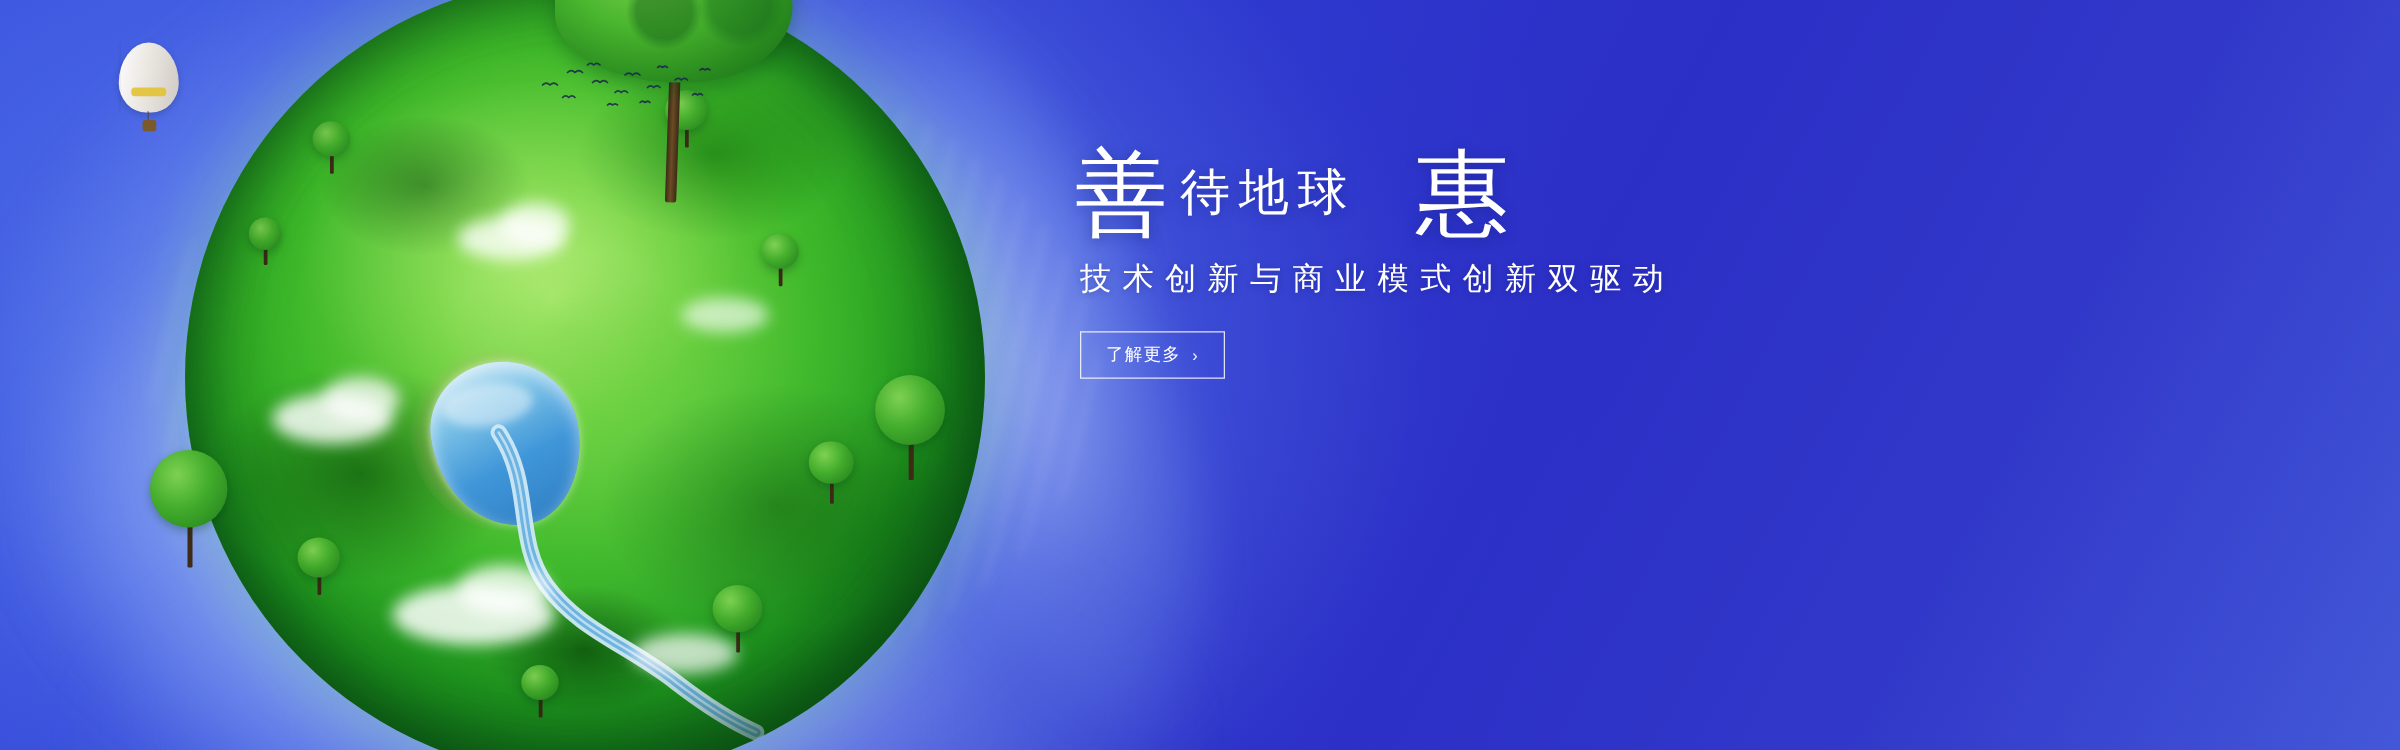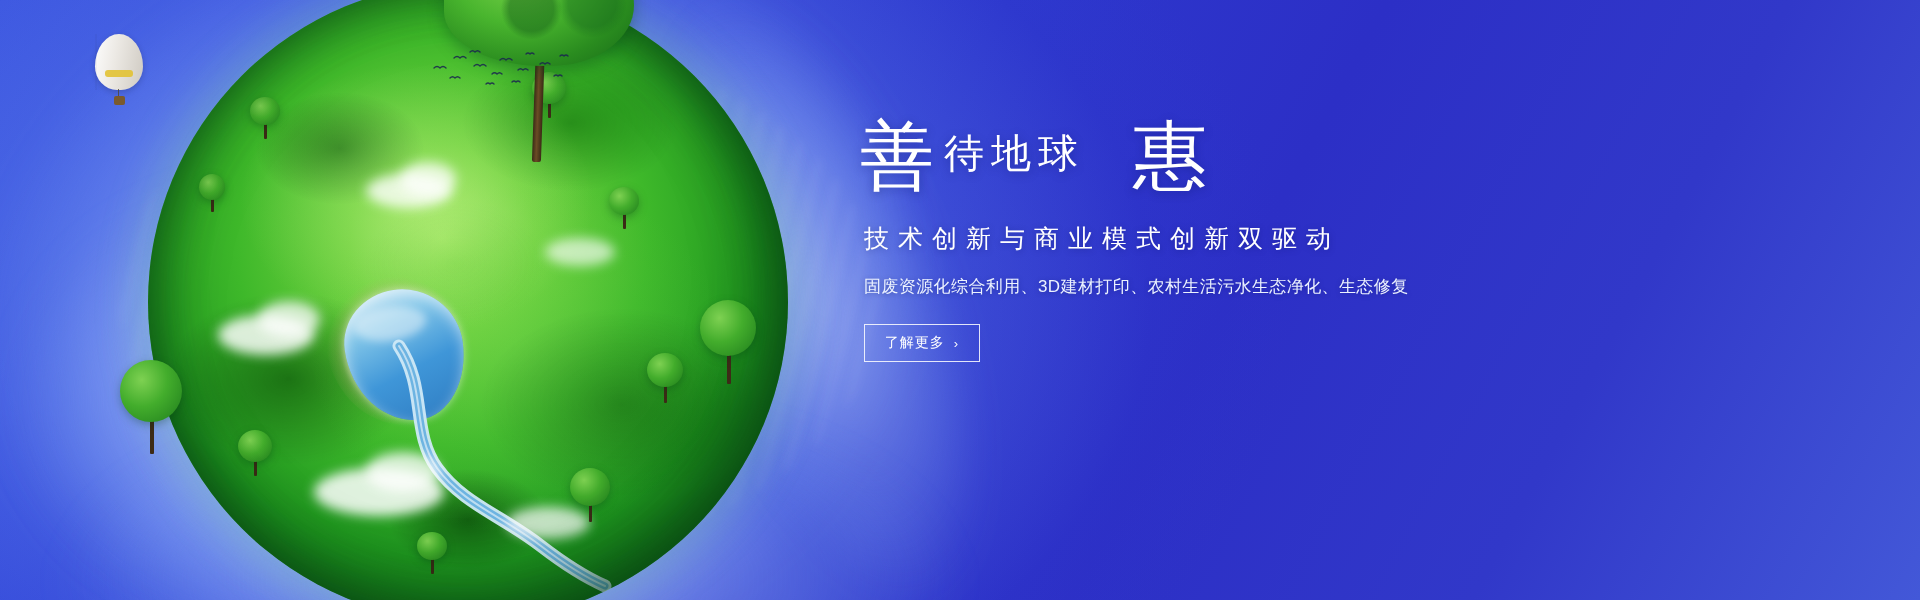--- a/index.html
+++ b/index.html
@@ -206,21 +206,21 @@
     font-size:74px; line-height:0.92; font-weight:400; letter-spacing:0;
     transform:translateY(4px);
   }
   .hl-small{
     font-size:40px; line-height:1; font-weight:400; letter-spacing:7px;
     padding-left:10px; transform:translateY(-12px);
   }
   .hl-gap{ width:48px; }
 
   .subtitle{
-    margin-top:36px; color:#ffffff; font-size:25px; letter-spacing:9px;
+    margin-top:20px; color:#ffffff; font-size:25px; letter-spacing:9px;
     font-weight:400; white-space:nowrap; padding-left:4px;
     text-shadow:0 1px 6px rgba(10,20,90,0.35);
   }
   .desc{
     margin-top:20px; color:#ecf2ff; font-size:17px; letter-spacing:0.4px;
     white-space:nowrap; padding-left:4px;
     text-shadow:0 1px 5px rgba(10,20,90,0.35);
   }
   .cta{
     margin-top:26px; margin-left:4px;
@@ -365,21 +365,20 @@
 
     <div class="headline">
       <span class="hl-big">善</span>
       <span class="hl-small">待地球</span>
       <span class="hl-gap"></span>
       <span class="hl-big">惠</span>
     </div>
 
     <div class="subtitle">技术创新与商业模式创新双驱动</div>
 
-    <div class="desc">固废资源化综合利用、3D建材打印、农村生活污水生态净化、生态修复</div>
 
     <div class="cta">
       <span>了解更多</span>
       <span class="chev">›</span>
     </div>
 
   </div>
 </div>
 
 </body></html>

